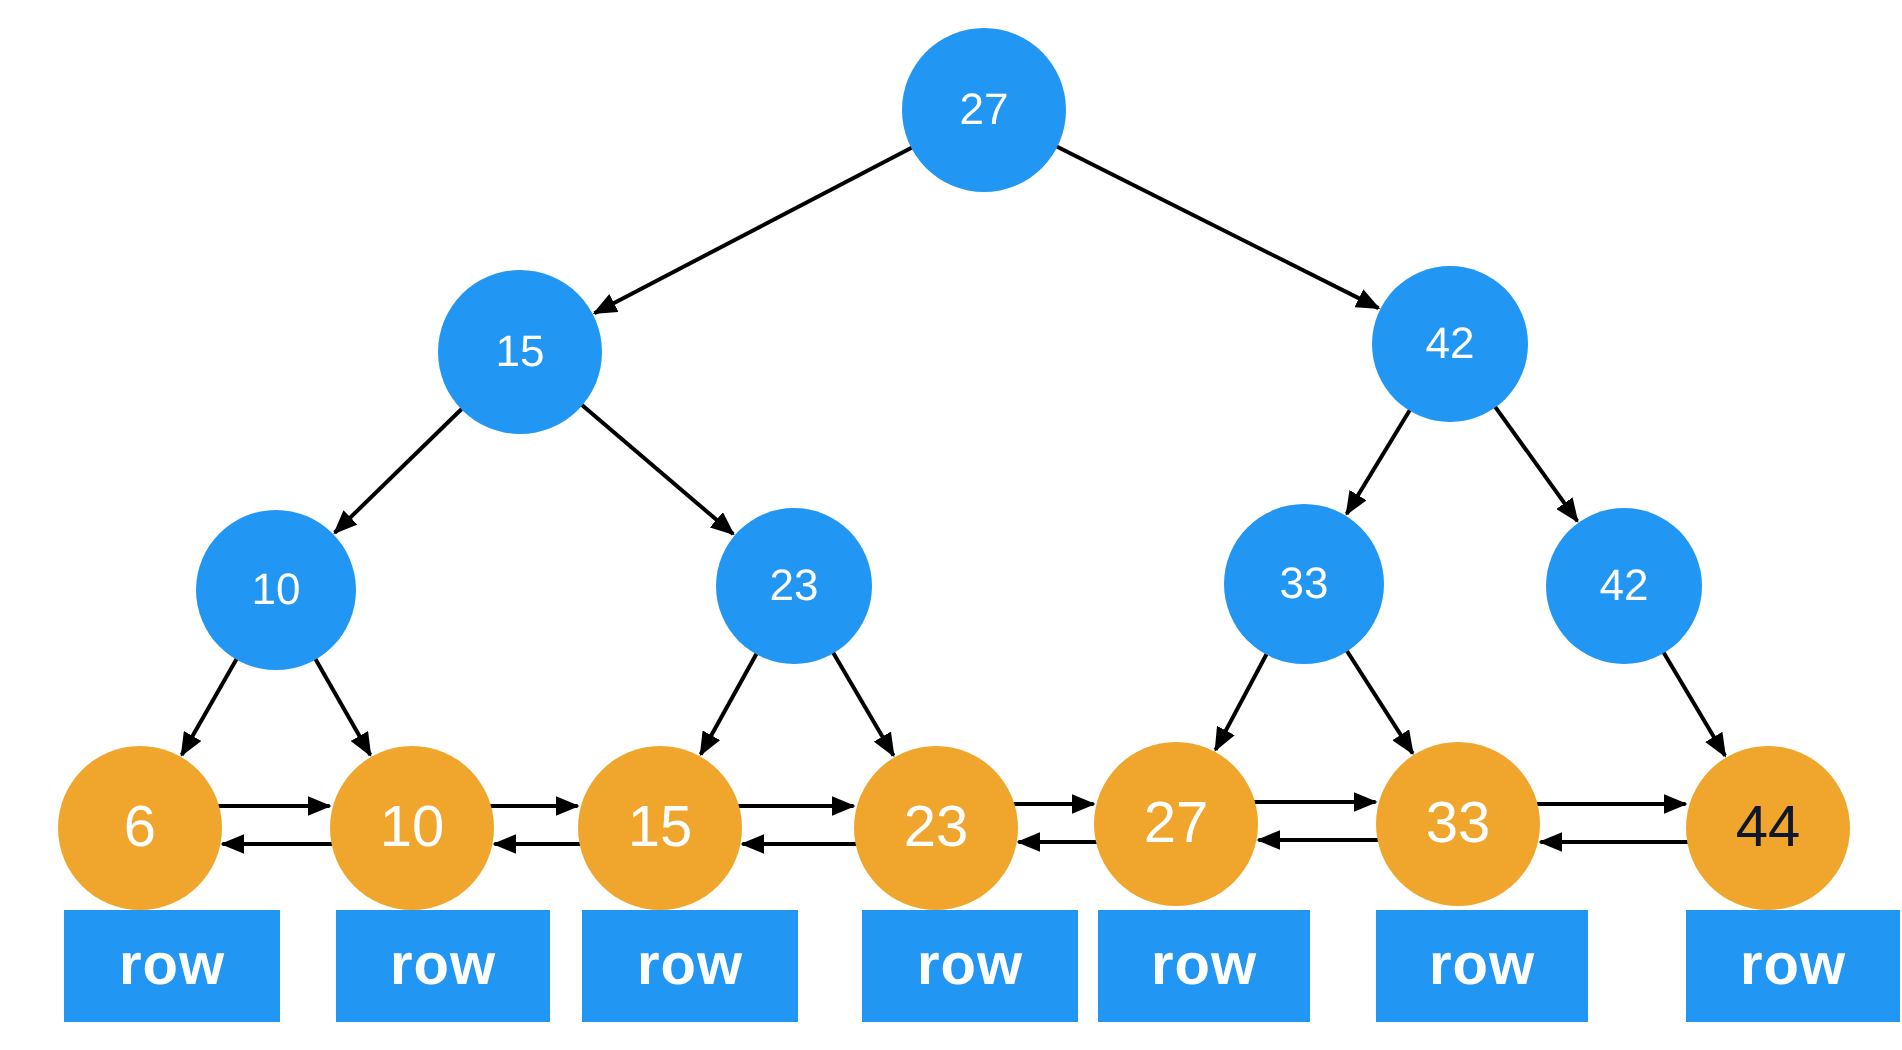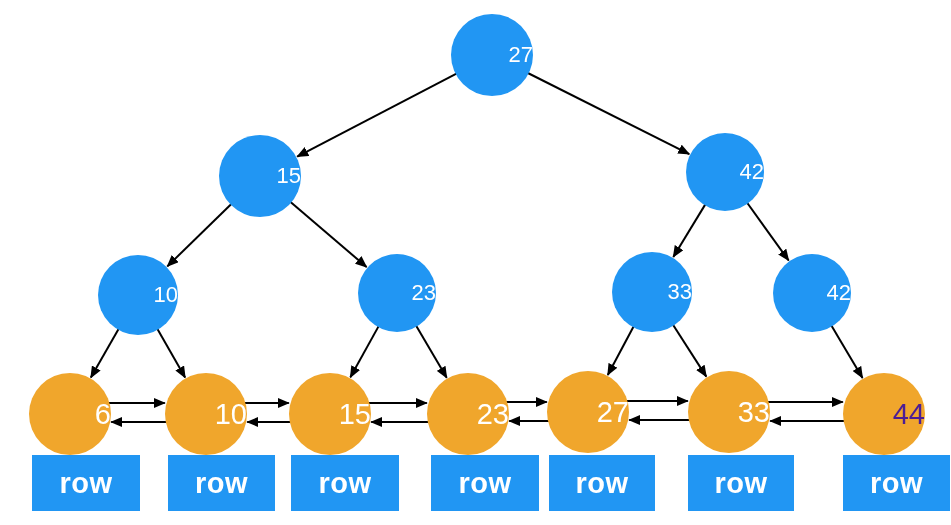--- a/index.html
+++ b/index.html
@@ -13,21 +13,21 @@
     font-family: "Liberation Sans", sans-serif;
   }
   #arrow-layer {
     position: absolute; left: 0; top: 0;
   }
   .node {
     position: absolute;
     border-radius: 50%;
     display: flex;
     align-items: center;
-    justify-content: flex-end;
+    justify-content: center;
     box-sizing: border-box;
   }
   .node .node-label {
     line-height: 1;
   }
   .internal { font-size: 22px; font-weight: 400; }
   .leaf     { font-size: 29px; font-weight: 500; }
   .row-box {
     position: absolute;
     display: flex;
@@ -111,21 +111,21 @@
     </div>
     <div class="node leaf" style="left: 427px; top: 373px; width: 82px; height: 82px; background: rgb(240, 166, 44); color: rgb(255, 255, 255);">
       <span class="node-label">23</span>
     </div>
     <div class="node leaf" style="left: 547px; top: 371px; width: 82px; height: 82px; background: rgb(240, 166, 44); color: rgb(255, 255, 255);">
       <span class="node-label">27</span>
     </div>
     <div class="node leaf" style="left: 688px; top: 371px; width: 82px; height: 82px; background: rgb(240, 166, 44); color: rgb(255, 255, 255);">
       <span class="node-label">33</span>
     </div>
-    <div class="node leaf" style="left: 843px; top: 373px; width: 82px; height: 82px; background: rgb(240, 166, 44); color: #4c1d95;">
+    <div class="node leaf" style="left: 843px; top: 373px; width: 82px; height: 82px; background: rgb(240, 166, 44); color: #0f172a;">
       <span class="node-label">44</span>
     </div>
     <div class="row-box" style="left: 16px; top: 455px; width: 108px; height: 56px; background: rgb(33, 150, 243); color: rgb(255, 255, 255);">
       <span>row</span>
     </div>
     <div class="row-box" style="left: 152px; top: 455px; width: 107px; height: 56px; background: rgb(33, 150, 243); color: rgb(255, 255, 255);">
       <span>row</span>
     </div>
     <div class="row-box" style="left: 275px; top: 455px; width: 108px; height: 56px; background: rgb(33, 150, 243); color: rgb(255, 255, 255);">
       <span>row</span>

